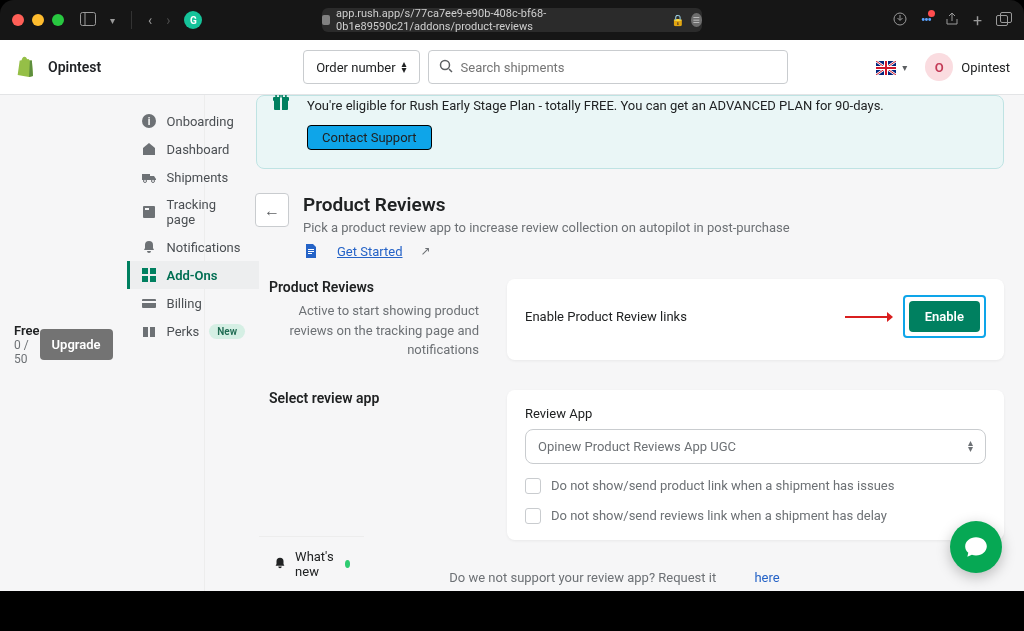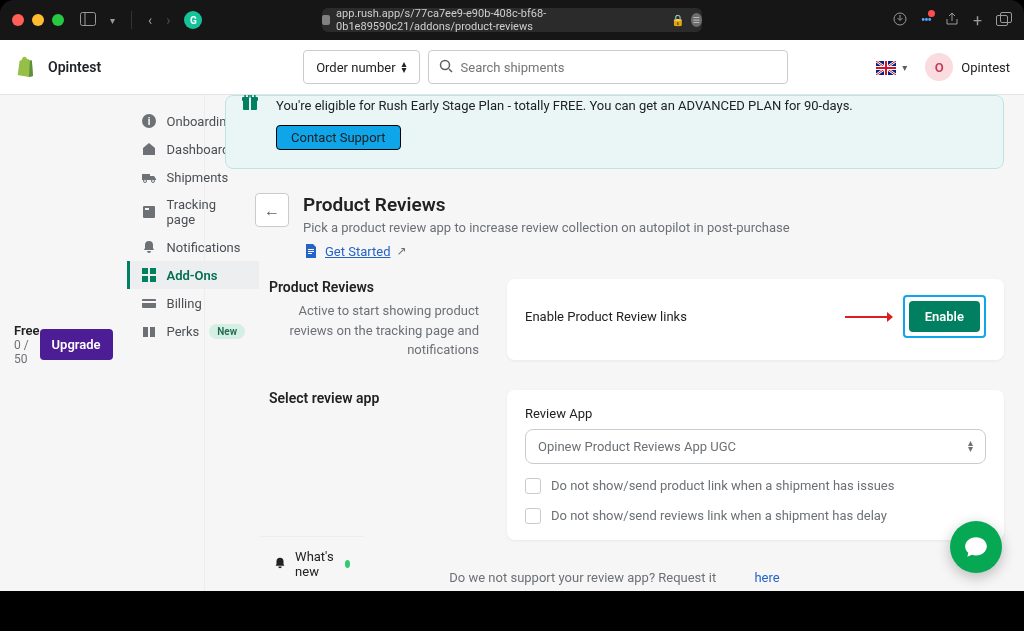--- a/index.html
+++ b/index.html
@@ -27,40 +27,40 @@
   .search-ctrl input { border:none; outline:none; font-size:13px; width:100%; color:#202223; }
   .header-right { margin-left:auto; display:flex; align-items:center; gap:18px;}
   .flag-box { display:flex; align-items:center; gap:6px; cursor:pointer;}
   .avatar-box { display:flex; align-items:center; gap:8px;}
   .avatar { width:28px; height:28px; border-radius:50%; background:#fadce0; display:flex; align-items:center; justify-content:center; color:#c33a56; font-size:13px; font-weight:600;}
   .body { flex:1; display:flex; overflow:hidden;}
   .sidebar { width:205px; background:#f6f6f7; border-right:1px solid #ededed; padding-top:8px; display:flex; }
   .plan-row { padding:8px 14px 14px; display:flex; align-items:center; justify-content:space-between;}
   .plan-text { font-size:13px; color:#202223;}
   .plan-text .free { font-weight:600; }
-  .upgrade-btn { background:#4c1d95; color:#fff; border:none; border-radius:4px; padding:8px 12px; font-size:13px; font-weight:600; cursor:pointer;}
+  .upgrade-btn { background:#737373; color:#fff; border:none; border-radius:4px; padding:8px 12px; font-size:13px; font-weight:600; cursor:pointer;}
   .nav { margin-top:4px; }
   .nav-item { display:flex; align-items:center; gap:10px; padding:6px 14px; font-size:13px; color:#4b4f53; cursor:pointer; border-radius:0; position:relative;}
   .nav-item.active { background:#edeeef; color:#006e52; font-weight:600;}
   .nav-item.active::before { content:''; position:absolute; left:0; top:0; bottom:0; width:3px; background:#008060;}
   .nav-item .nav-icon { width:16px; height:16px; display:flex; align-items:center; justify-content:center; color:#6d7175;}
   .nav-item.active .nav-icon { color:#008060;}
   .nav-item .new-badge { margin-left:auto; background:#d5efe4; color:#1f6b52; font-size:10px; font-weight:600; padding:2px 8px; border-radius:10px;}
   .sidebar-bottom { margin-top:auto; padding:12px 14px; border-top:1px solid #ededed; display:flex; align-items:center; gap:8px; font-size:13px; color:#202223;}
   .green-dot { width:8px; height:8px; border-radius:50%; background:#2ecc71;}
   .main { flex:1; overflow:auto; padding:0 20px 20px 20px; position:relative;}
-  .card-banner { background:#eaf6f6; border:1px solid #bfe3e3; border-radius:8px; padding:0 22px 18px 50px; position:relative; margin-bottom:24px;}
+  .card-banner { background:#eaf6f6; border:1px solid #bfe3e3; border-radius:8px; padding:0 22px 18px 50px; position:relative; margin-bottom:24px;margin-left:31px;}
   .banner-icon { position:absolute; left:14px; top:-4px; color:#008060; font-size:18px;}
   .banner-sub { font-size:13px; color:#202223; margin-top:2px; margin-bottom:12px;}
   .contact-btn { background:#0ea5e9; border:1px solid #000000; border-radius:4px; padding:4px 14px; font-size:13px; color:#202223; cursor:pointer;}
   .page-head { display:flex; align-items:flex-start; gap:14px; margin-bottom:20px; padding-left:30px;}
   .back-btn { width:34px; height:34px; border:1px solid #c9cccf; border-radius:4px; background:#fff; display:flex; align-items:center; justify-content:center; cursor:pointer; font-size:16px; color:#5c5f62; flex-shrink:0;}
   .page-title { font-size:19px; font-weight:600; color:#202223;}
   .page-sub { font-size:13px; color:#6d7175; margin-top:4px;}
-  .gs-row { display:flex; align-items:center; gap:6px; margin-top:8px;}
+  .gs-row { display:flex; align-items:center; gap:18px; margin-top:8px;}
   .doc-icon{ width:16px; height:16px;}
   .gs-link { color:#2563c7; font-size:13px; text-decoration:underline; cursor:pointer;}
   .ext-icon { color:#6d7175; font-size:12px;}
   .section { display:flex; gap:28px; margin-bottom:30px; padding-left:44px;}
   .section-left { width:210px; flex-shrink:0;}
   .section-title { font-size:14px; font-weight:600; color:#202223; margin-bottom:6px;}
   .section-desc { font-size:13px; color:#6d7175; line-height:1.5;text-align:right;}
   .section-card { flex:1; background:#fff; border-radius:8px; box-shadow:0 1px 3px rgba(0,0,0,0.06); padding:16px 18px;}
   .enable-row { display:flex; align-items:center; justify-content:space-between;}
   .enable-label { font-size:13px; color:#202223;}

